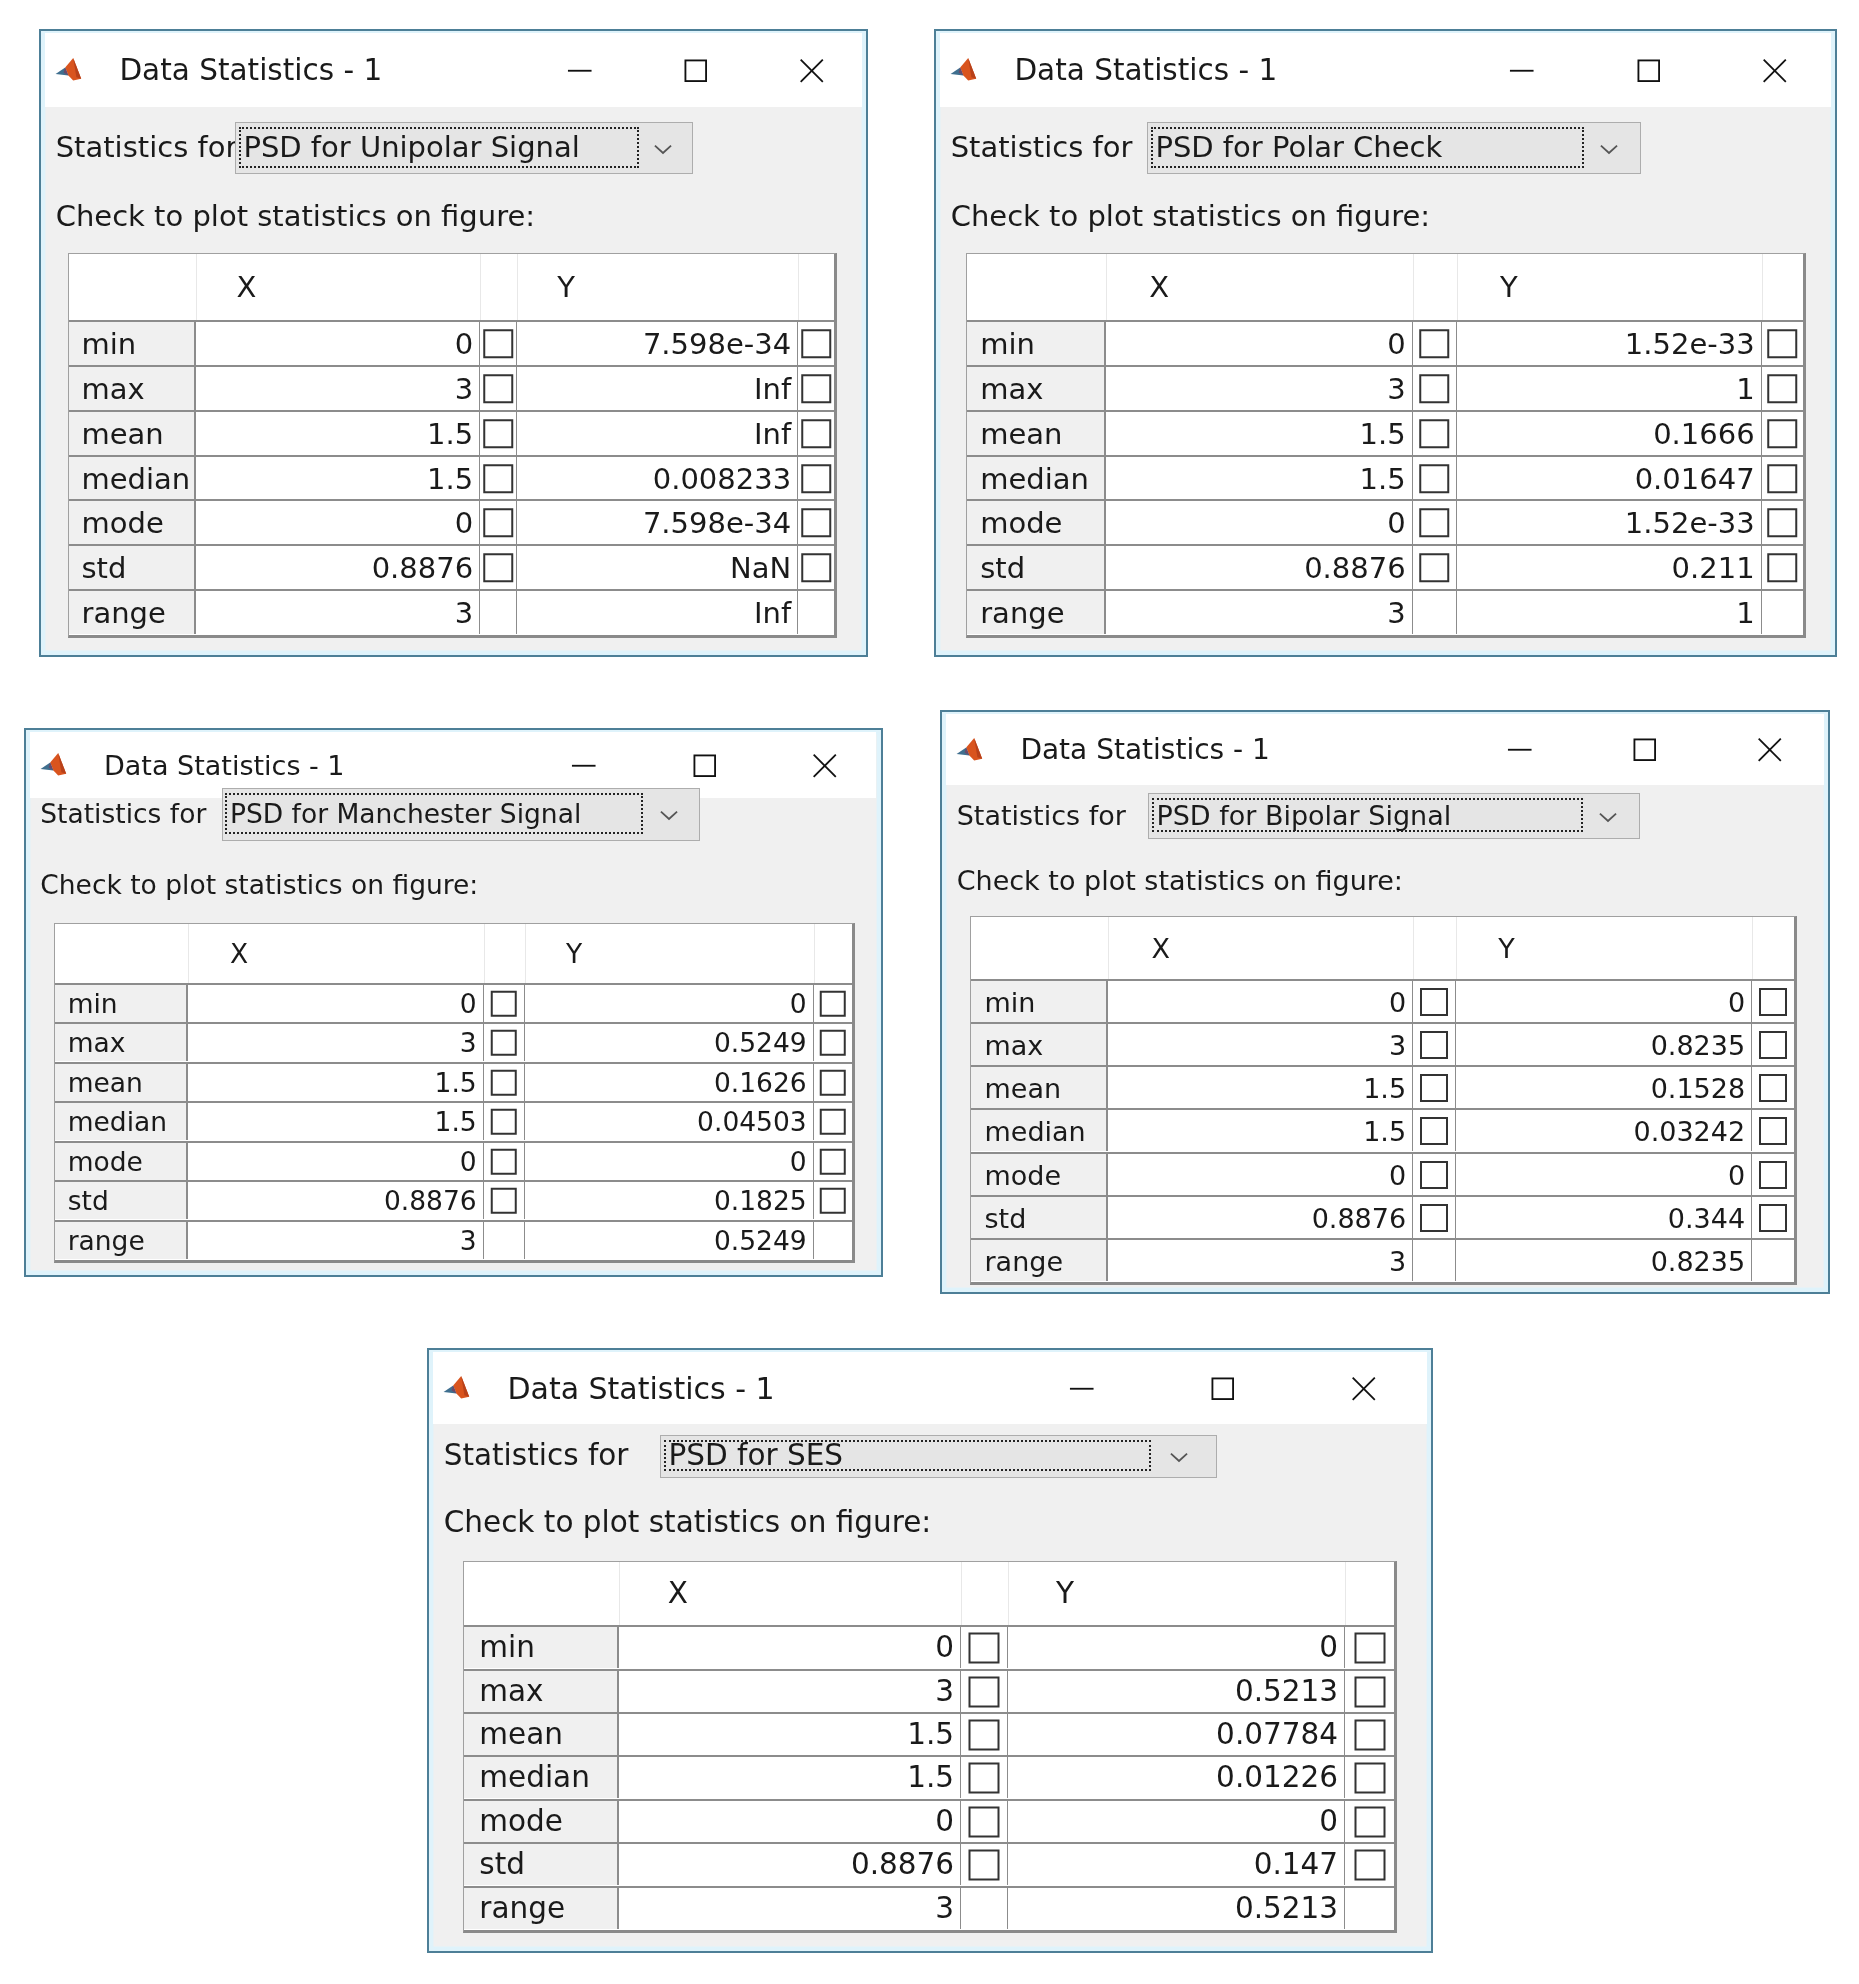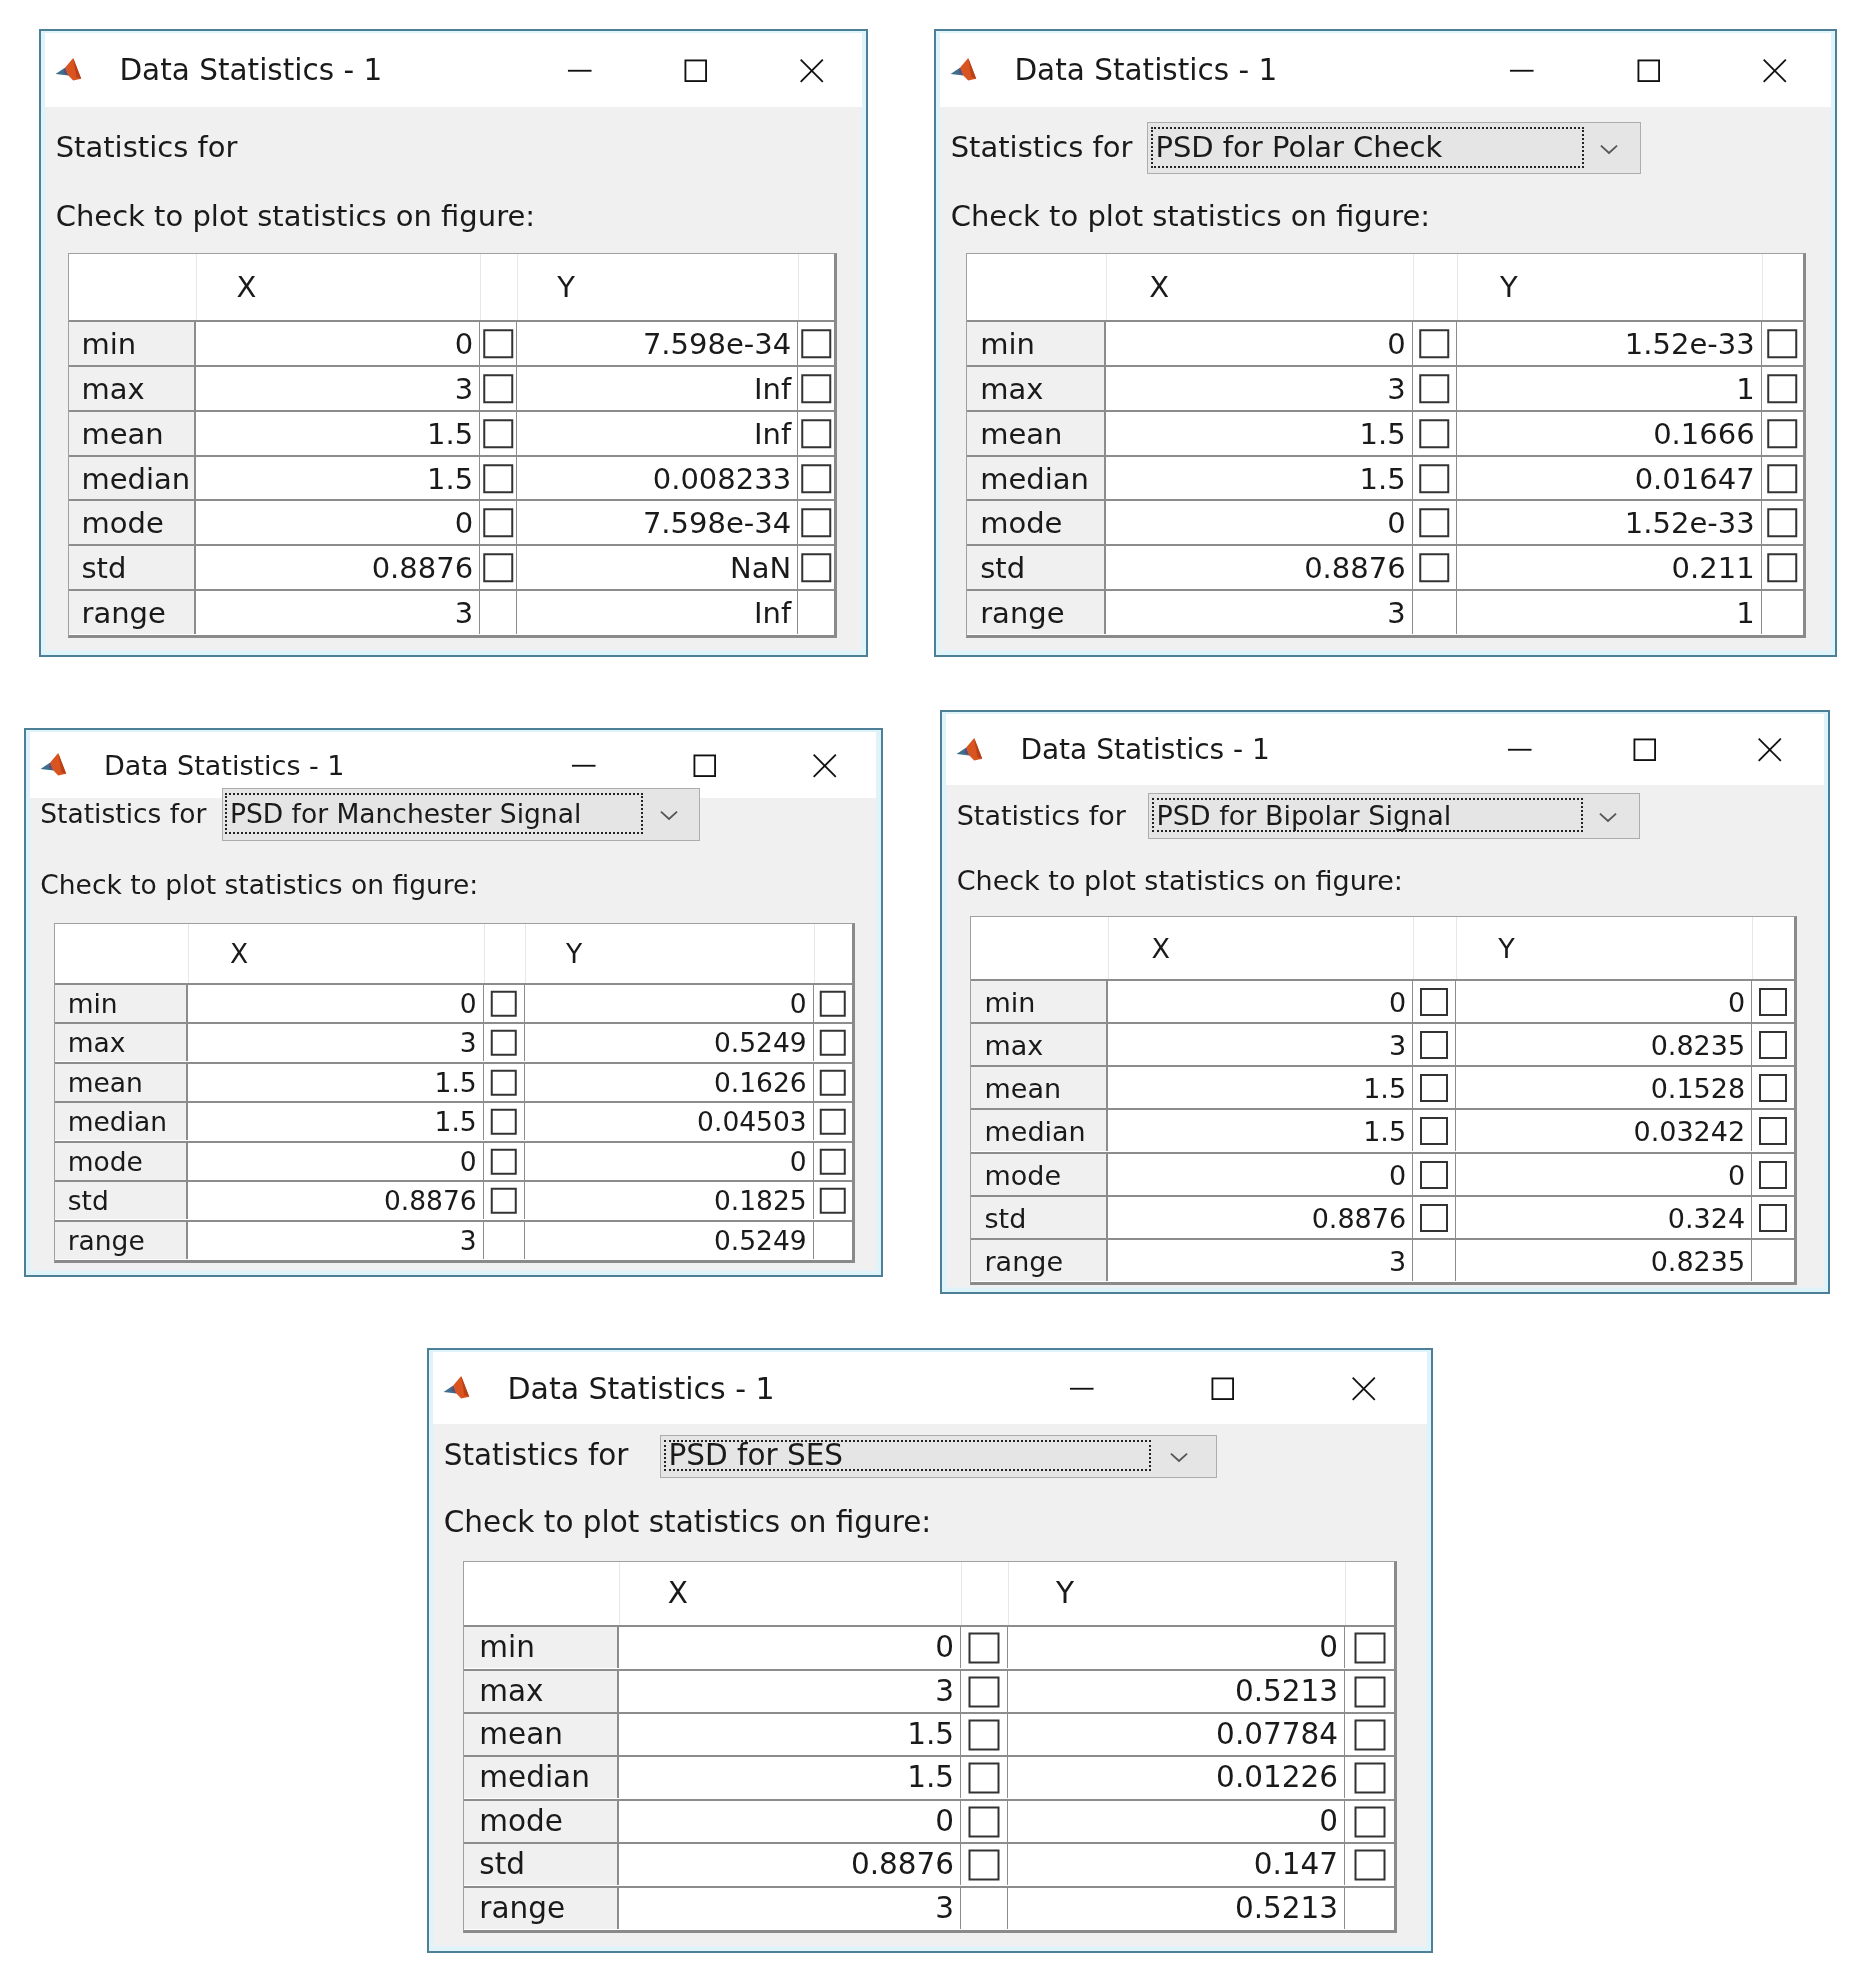--- a/index.html
+++ b/index.html
@@ -62,20 +62,29 @@
           </svg>
       </span>
       <span class="ctrl ctrl-close" style="left: 752px; top: 22.5px; width: 29.5px; height: 29.5px;">
         <svg width="100%" height="100%" viewBox="0 0 40 40">
             <line x1="5" y1="5" x2="35" y2="35" stroke="#111" stroke-width="2.5"></line>
             <line x1="35" y1="5" x2="5" y2="35" stroke="#111" stroke-width="2.5"></line>
           </svg>
       </span>
     </div>
     <span class="stat-label" style="left: 14.7px; top: 102px;">Statistics for</span>
+    <div class="dropdown" style="left: 194px; top: 91px; width: 458px; height: 52px;">
+      <div class="dd-focus" style="left: 2.9px; top: 4.4px; width: 400px; height: 41px;"></div>
+      <span class="dd-text" style="left: 7.4px; top: 10.3px;">PSD for Unipolar Signal</span>
+      <span class="dd-chevron" style="left: 416px; top: 19px; width: 22px; height: 14.7px;">
+        <svg width="100%" height="100%" viewBox="0 0 30 20">
+            <polyline points="4,5 15,15 26,5" fill="none" stroke="#555" stroke-width="2.5"></polyline>
+          </svg>
+      </span>
+    </div>
     <span class="check-label" style="left: 14.7px; top: 171px;">Check to plot statistics on figure:</span>
     <div class="stats-table" style="left: 27px; top: 222px; width: 769px; height: 385px;">
       <div class="thead" style="height: 66px;">
         <div class="hc-label" style="width: 127px;"></div>
         <div class="hc-x" style="width: 284px;">
             <span class="hdr-text">X</span>
           </div>
         <div class="hc-cb" style="width: 37px;"></div>
         <div class="hc-y" style="width: 281px;">
             <span class="hdr-text">Y</span>
@@ -682,21 +691,21 @@
     <div class="c-label" style="width: 137px;">
               <span>std</span>
             </div>
     <div class="c-val" style="width: 305px;">
               <span>0.8876</span>
             </div>
     <div class="c-cb" style="width: 43px;">
               <span class="cb-box" style="width: 28px; height: 28px;"></span>
             </div>
     <div class="c-val" style="width: 296px;">
-              <span>0.324</span>
+              <span>0.344</span>
             </div>
     <div class="c-cb" style="flex: 1 1 0%;">
               <span class="cb-box" style="width: 28px; height: 28px;"></span>
             </div>
   </div>
           <div class="trow" style="top: 321px; height: 43px;">
     <div class="c-label" style="width: 137px;">
               <span>range</span>
             </div>
     <div class="c-val" style="width: 305px;">

